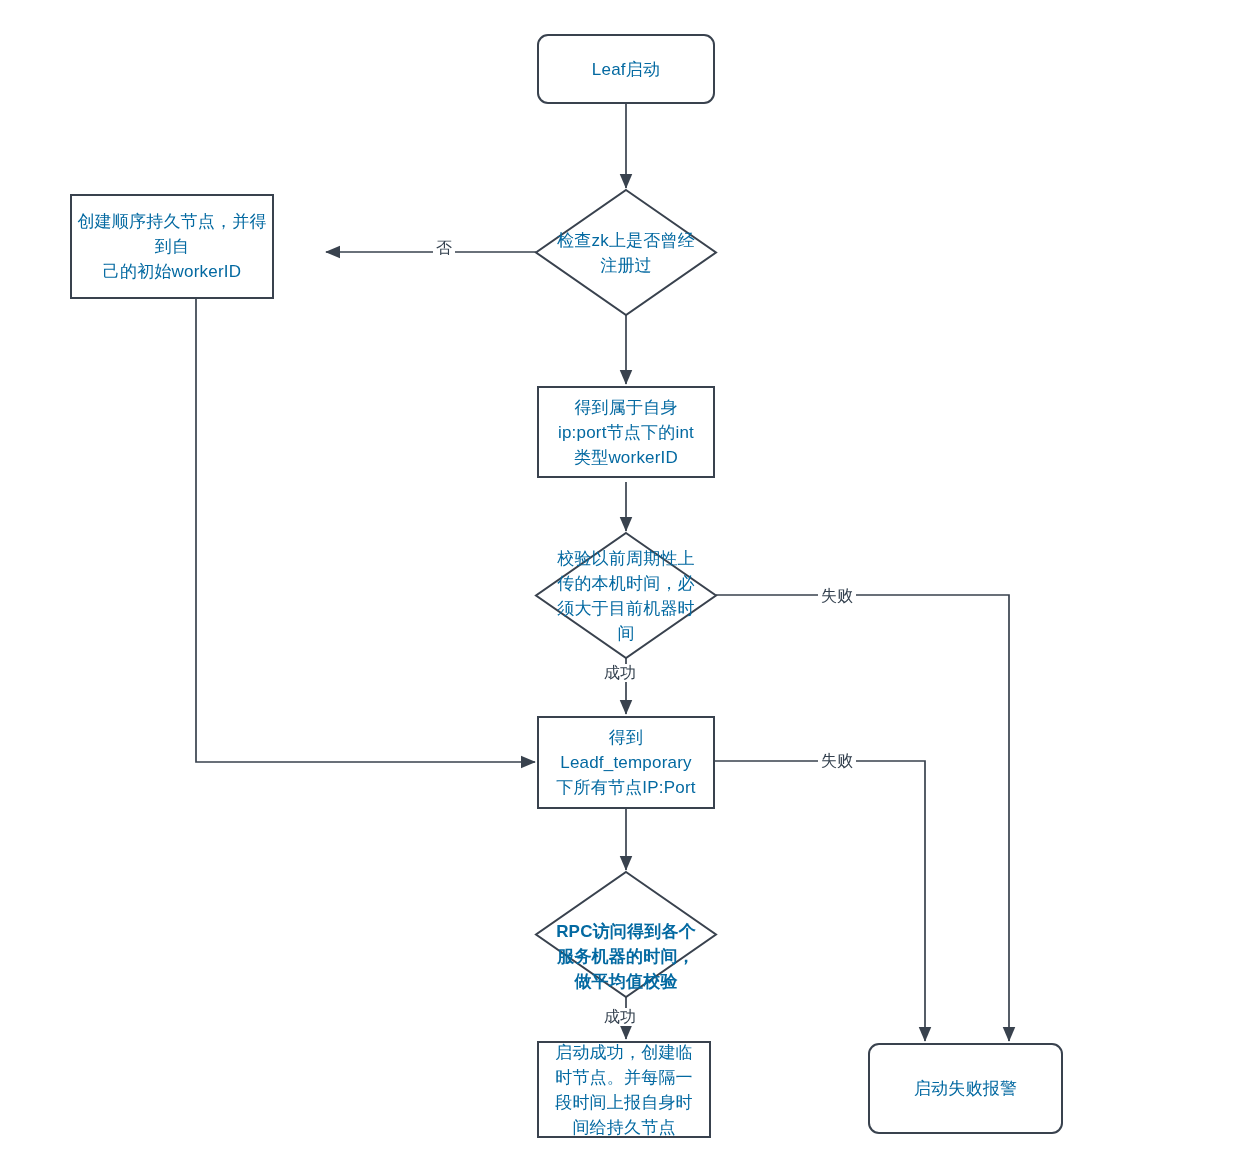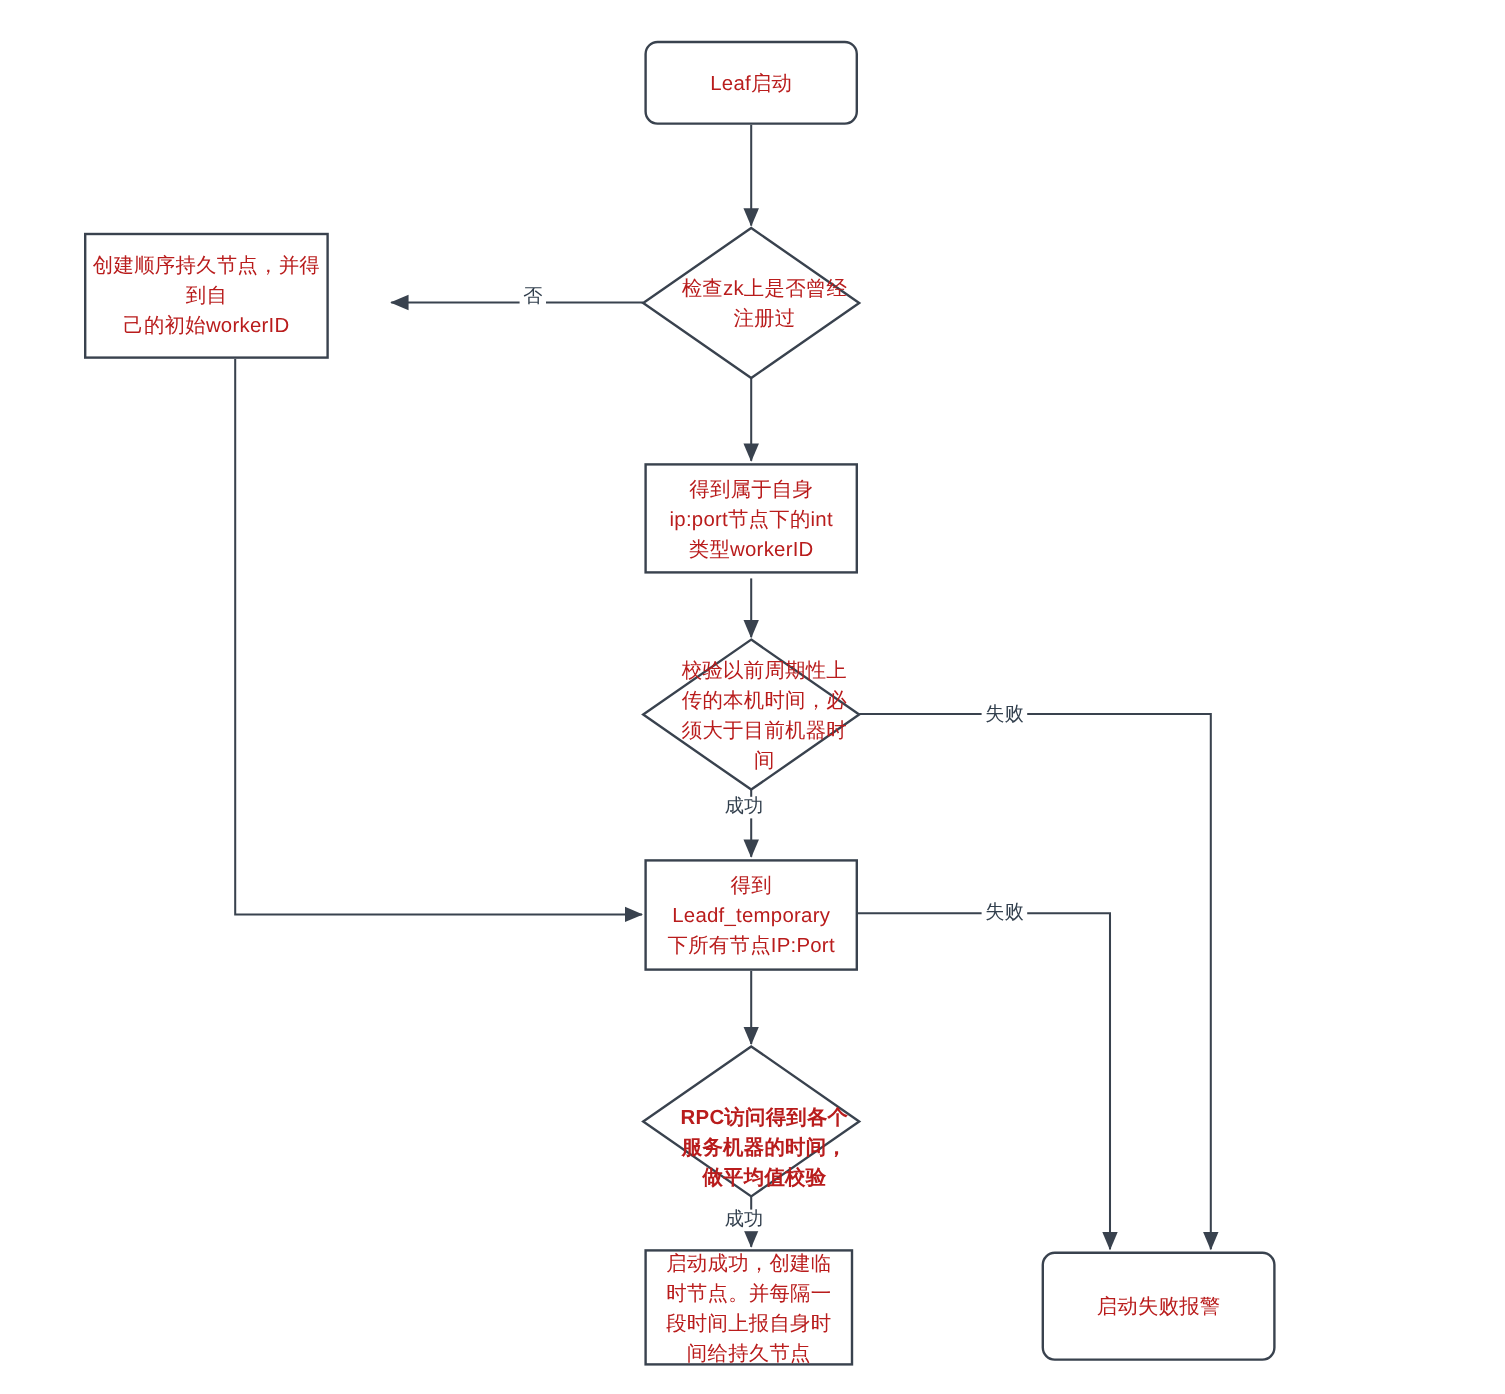--- a/index.html
+++ b/index.html
@@ -23,39 +23,38 @@
     height: 1162px;
     pointer-events: none;
   }
   .node {
     position: absolute;
     box-sizing: border-box;
     display: flex;
     align-items: center;
     justify-content: center;
     text-align: center;
-    color: #b91c1c;
+    color: #0369a1;
     font-size: 17px;
     line-height: 25px;
     white-space: pre-line;
     letter-spacing: 0.2px;
   }
   .node.rect {
     border: 2px solid #39424e;
     background: #ffffff;
   }
   .node.rounded {
     border: 2px solid #39424e;
     background: #ffffff;
     border-radius: 11px;
   }
   .node.diamond {
     border: none;
     background: transparent;
-    justify-content: flex-end;
   }
   .diamond-label {
     position: relative;
     z-index: 2;
     width: 158px;
   }
   .edge-label {
     position: absolute;
     color: #33404e;
     font-size: 16px;

